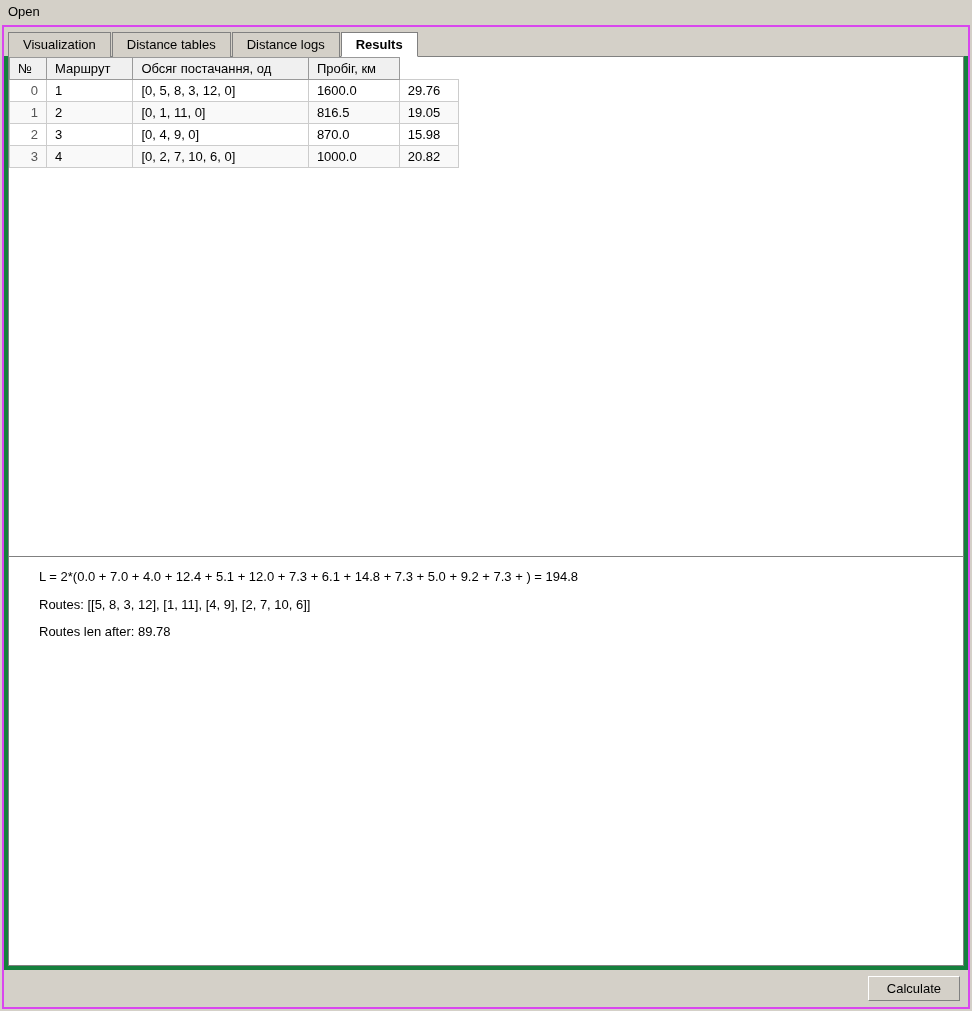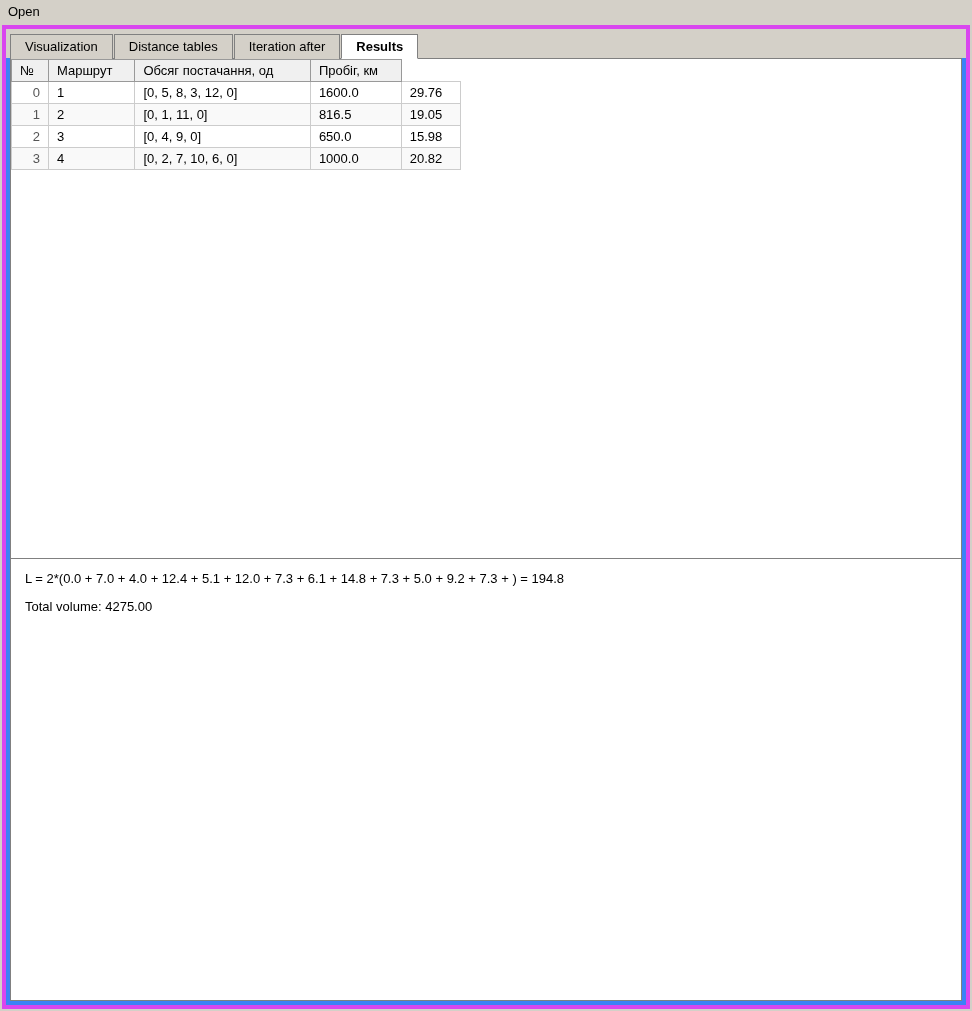--- a/index.html
+++ b/index.html
@@ -20,22 +20,22 @@
 
     .title-bar {
       background: #d4d0c8;
       padding: 4px 8px;
       font-size: 13px;
       color: #000;
     }
 
     .main-window {
       flex: 1;
-      background: #3b82f6;
-      border: 4px solid #d946ef;
+      background: #15803d;
+      border: 2px solid #d946ef;
       margin: 2px;
       display: flex;
       flex-direction: column;
     }
 
     .tabs-bar {
       display: flex;
       padding: 4px 4px 0 4px;
       gap: 1px;
       background: #d4d0c8;
@@ -101,21 +101,21 @@
 
     table tr:nth-child(even) td {
       background: #f9f9f9;
     }
 
     table tr:nth-child(odd) td {
       background: #fff;
     }
 
     .summary-section {
-      padding: 10px 14px;
+      padding: 10px 30px;
       display: flex;
       flex-direction: column;
       gap: 8px;
       flex: 1;
       overflow: auto;
     }
 
     .summary-line {
       color: #000;
       font-size: 13px;
@@ -155,21 +155,21 @@
 
 <div class="main-window">
   <div class="tabs-bar">
     <div class="tab">
       <span>Visualization</span>
     </div>
     <div class="tab">
       <span>Distance tables</span>
     </div>
     <div class="tab">
-      <span>Iteration after</span>
+      <span>Distance logs</span>
     </div>
     <div class="tab active">
       <span>Results</span>
     </div>
   </div>
 
   <div class="content-area">
     <div class="table-section">
       <table>
         <thead>
@@ -192,33 +192,37 @@
               <td class="idx-col">1</td>
               <td>2</td>
               <td>[0, 1, 11, 0]</td>
               <td>816.5</td>
               <td>19.05</td>
             </tr>
             <tr>
               <td class="idx-col">2</td>
               <td>3</td>
               <td>[0, 4, 9, 0]</td>
-              <td>650.0</td>
+              <td>870.0</td>
               <td>15.98</td>
             </tr>
             <tr>
               <td class="idx-col">3</td>
               <td>4</td>
               <td>[0, 2, 7, 10, 6, 0]</td>
               <td>1000.0</td>
               <td>20.82</td>
             </tr>
           </tbody>
       </table>
     </div>
 
     <div class="summary-section">
       <div class="summary-line">L = 2*(0.0 + 7.0 + 4.0 + 12.4 + 5.1 + 12.0 + 7.3 + 6.1 + 14.8 + 7.3 + 5.0 + 9.2 + 7.3 + ) = 194.8</div>
-      <div class="summary-line">Total volume: 4275.00</div>
+      <div class="summary-line">Routes: [[5, 8, 3, 12], [1, 11], [4, 9], [2, 7, 10, 6]]</div>
+      <div class="summary-line">Routes len after: 89.78</div>
     </div>
   </div>
 
+  <div class="footer">
+    <button class="calculate-btn">Calculate</button>
+  </div>
 </div>
 
 </body></html>

